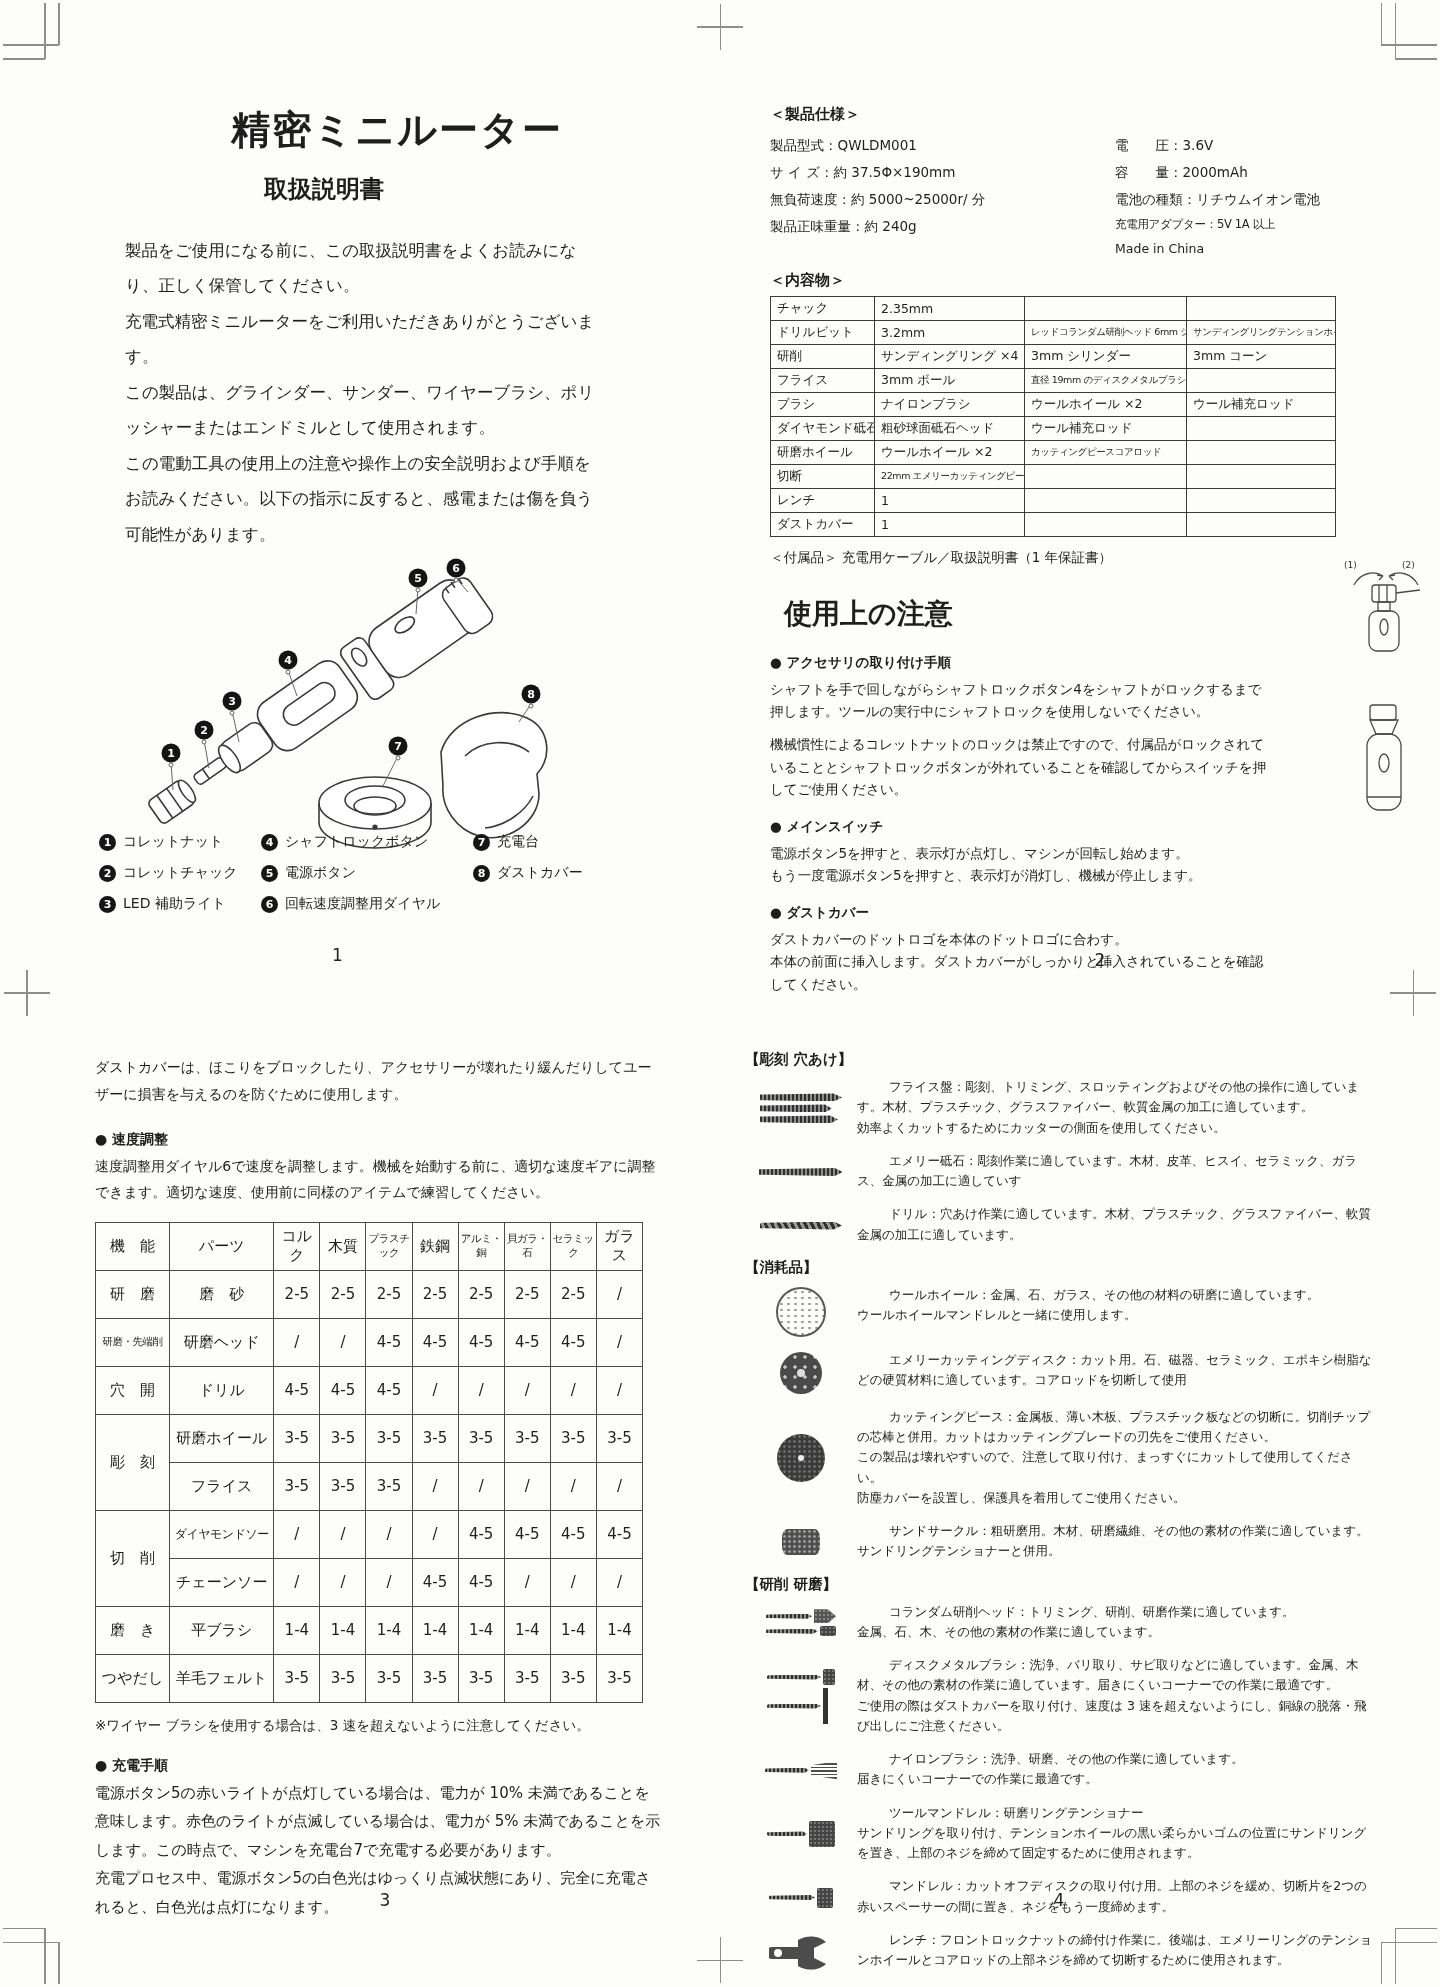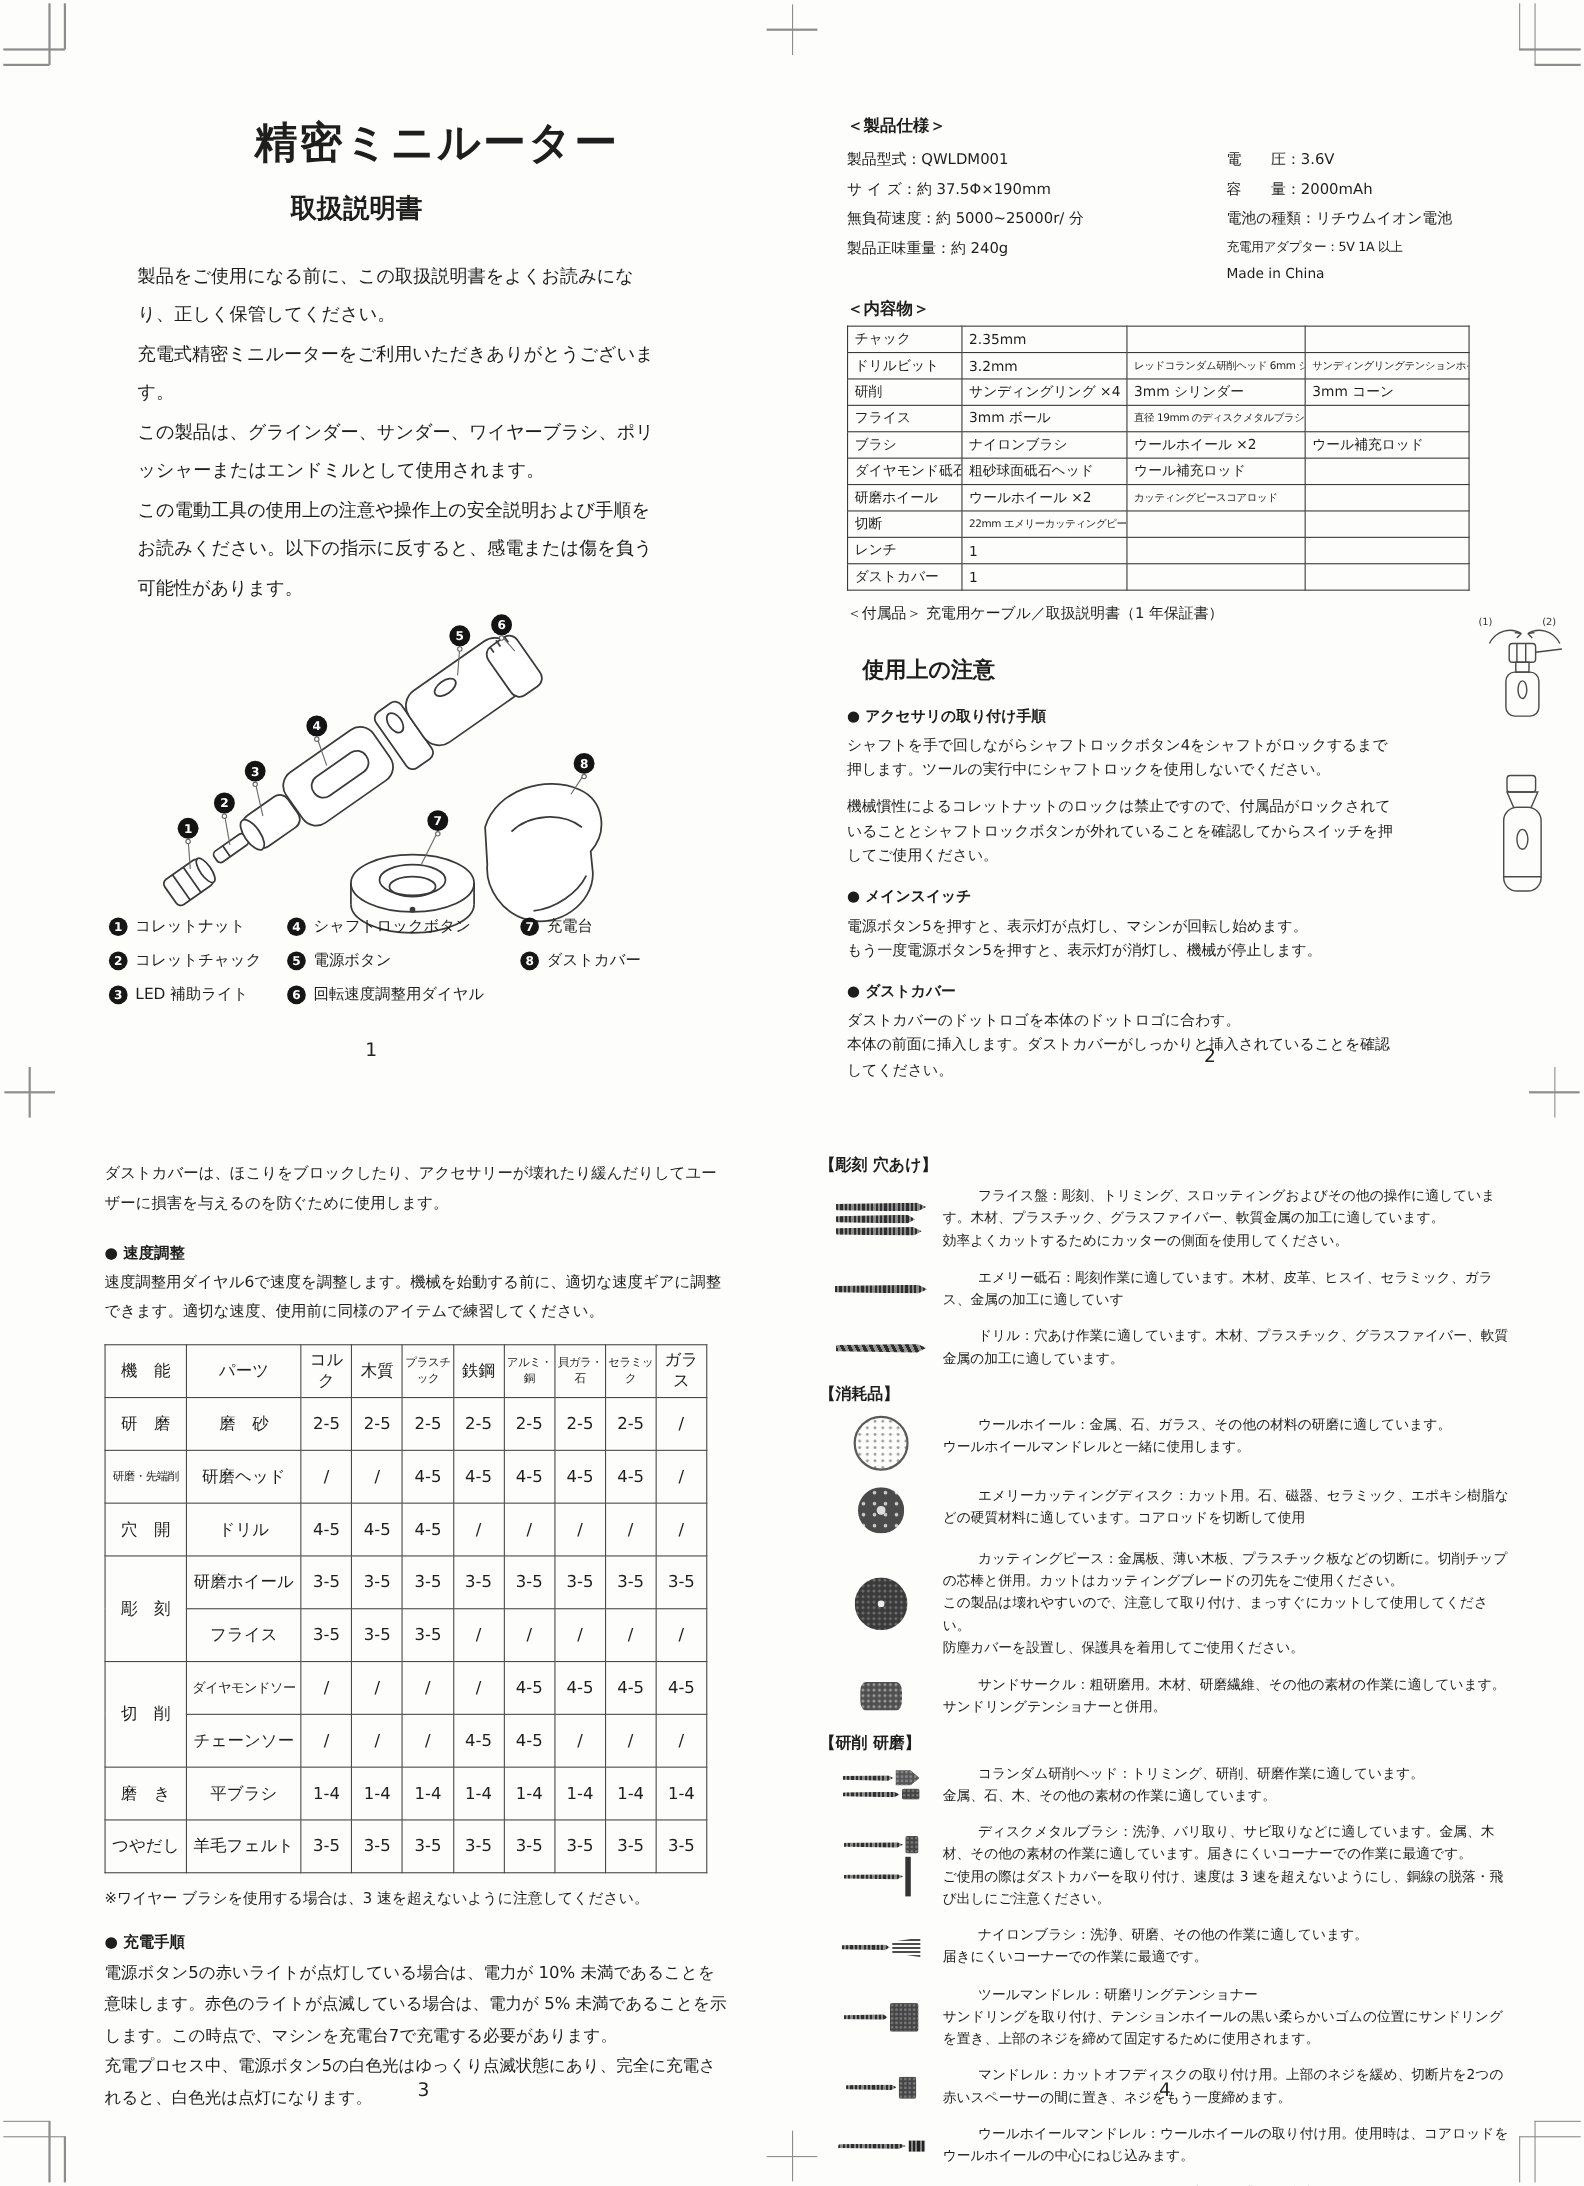--- a/index.html
+++ b/index.html
@@ -38,21 +38,21 @@
   .spec-left{width:345px;}
   .spec-line{font-size:13.5px;line-height:2.0;}
   .spec-right .spec-line:nth-child(4){font-size:11.5px;letter-spacing:-0.3px;}
   .spec-right .spec-line:nth-child(5){font-size:12.5px;}
   .contents-title{font-size:15px;font-weight:700;margin:10px 0 6px 0;}
   table.contents{border-collapse:collapse;width:565px;table-layout:fixed;}
   table.contents td{border:1px solid #3b3b3b;height:21px;font-size:12.5px;padding:1px 6px;
     overflow:hidden;white-space:nowrap;}
   table.contents td.small{font-size:9.5px;letter-spacing:-0.4px;}
   .accessories{font-size:13.5px;margin-top:12px;}
-  .caution-title{font-size:20px;font-weight:700;margin:28px 0 0 14px;}
+  .caution-title{font-size:28px;font-weight:700;margin:28px 0 0 14px;}
   .p2-sections{margin-top:18px;width:505px;font-size:13.5px;line-height:1.68;}
   .sec-h{font-weight:700;margin:14px 0 4px 0;}
   .sec-p{margin:0 0 10px 0;white-space:pre-line;}
   .p2-fig{position:absolute;left:570px;top:452px;width:90px;height:340px;}
 
   
   .p3-intro{width:568px;font-size:14px;line-height:1.95;margin-top:14px;}
   .p3-h{font-size:14px;font-weight:700;margin:22px 0 4px 0;}
   .p3-t{width:568px;font-size:14px;line-height:1.9;white-space:pre-line;}
   table.speed{border-collapse:collapse;table-layout:fixed;width:548px;margin-top:16px;text-align:center;}
@@ -657,31 +657,20 @@
             <div class="irow">
               <div class="rod thin" style="width: 46px;"></div>
               <div class="block" style="width: 16px; height: 20px;"></div>
             </div>
           </div>
         </div>
         <div class="p4-text"><span class="p4-name">マンドレル</span><span>：</span><span class="p4-body">カットオフディスクの取り付け用。上部のネジを緩め、切断片を2つの赤いスペーサーの間に置き、ネジをもう一度締めます。</span></div>
       </div>
       <div class="p4-item">
         <div class="p4-icon-box">
-          <div class="p4-icon-wrap">
-            <div class="irow">
-              <div class="rod thin" style="width: 62px;"></div>
-              <div class="ridge"></div>
-            </div>
-          </div>
-        </div>
-        <div class="p4-text"><span class="p4-name">ウールホイールマンドレル</span><span>：</span><span class="p4-body">ウールホイールの取り付け用。使用時は、コアロッドをウールホイールの中心にねじ込みます。</span></div>
-      </div>
-      <div class="p4-item">
-        <div class="p4-icon-box">
           <div class="p4-icon-wrap"><svg viewBox="0 0 64 42" width="64" height="42">
               <path fill="#4c4c4c" d="M3 15 h27 v12 H3 a6 6 0 0 1 0 -12 z"></path>
               <circle cx="9" cy="21" r="4" fill="#fff"></circle>
               <path fill="#4c4c4c" d="M29 8 c10 -6 22 -4 28 2 l-12 6 v10 l12 6 c-6 6 -18 8 -28 2 z"></path>
             </svg></div>
         </div>
         <div class="p4-text"><span class="p4-name">レンチ</span><span>：</span><span class="p4-body">フロントロックナットの締付け作業に。後端は、エメリーリングのテンションホイールとコアロッドの上部ネジを締めて切断するために使用されます。</span></div>
       </div>
     </div>
   <div class="pagenum">4</div>

